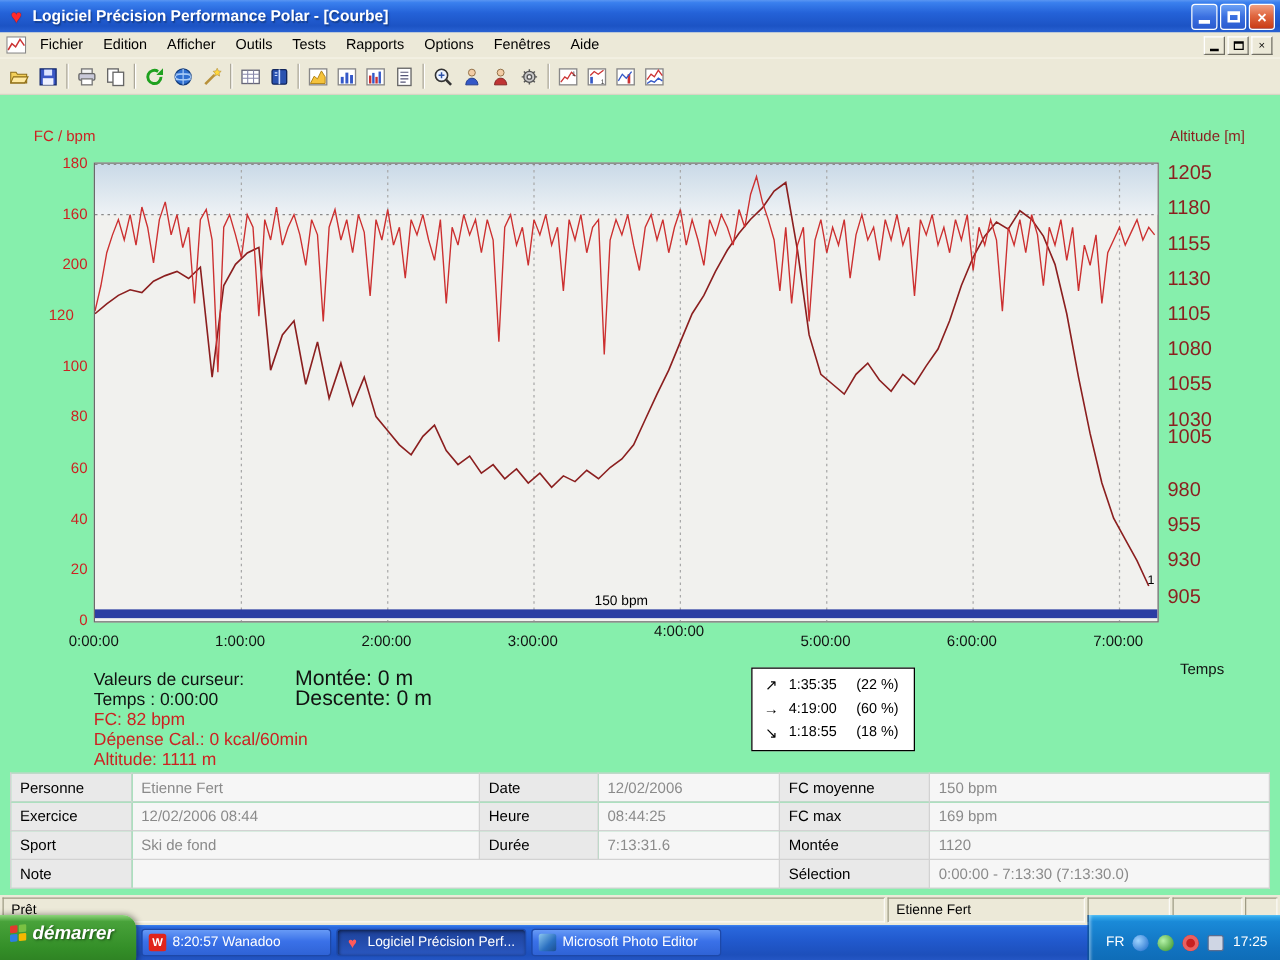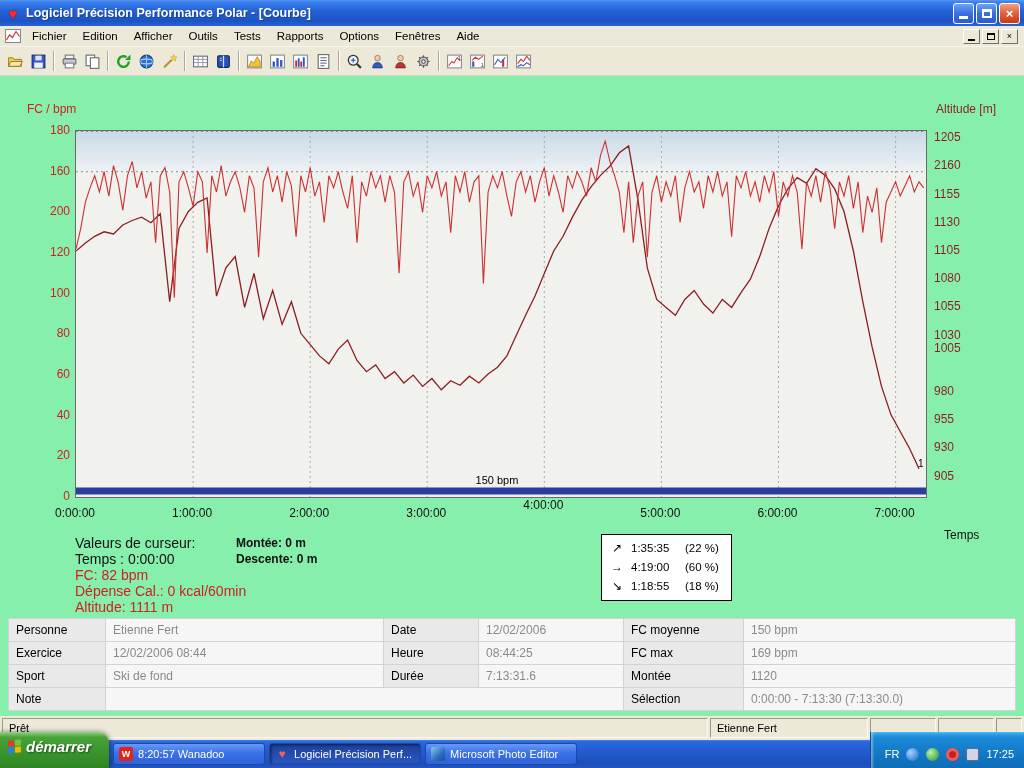--- a/index.html
+++ b/index.html
@@ -40,26 +40,26 @@
   .content { position:relative; flex:1; background:#86efac; overflow:hidden; }
 
   #chart-wrap { position:absolute; left:0; top:0; right:0; height:455px; }
   .axis-title { position:absolute; font-size:12px; }
   #fc-axis-title  { left:27px;  top:26px; color:#cc2222; }
   #alt-axis-title { right:28px; top:26px; color:#8b1f1f; }
   #temps-label    { left:944px; top:424px; color:#111; font-size:12px; position:absolute;margin-top:28px; }
   #plot { position:absolute; left:75px; top:54px; width:852px; height:368px; background:#f1f1ee; border:1px solid #6a6a6a; }
   #plot svg { display:block; }
   .tickL { position:absolute; left:28px; width:42px; text-align:right; color:#cc2222; font-size:12px; }
-  .tickR { position:absolute; left:934px; color:#8b1f1f; font-size:12px; }
+  .tickR { position:absolute; left:934px; color:#8b1f1f; font-size:16px; }
   .tickB { position:absolute; width:64px; text-align:center; color:#111; font-size:12px; }
 
   .cursor-block { position:absolute; left:75px; top:459px; font-size:14px; line-height:16px; color:#111; }
   .cursor-block .red { color:#cc2222; }
-  .updown-block { position:absolute; left:236px; top:459px; font-size:12px; line-height:16px; color:#111;font-weight:bold; }
+  .updown-block { position:absolute; left:236px; top:459px; font-size:17px; line-height:16px; color:#111; }
 
   .slopes-box { position:absolute; left:601px; top:458px; background:#fff; border:1px solid #000; padding:4px 12px 4px 8px; }
   .slope-row { display:flex; align-items:center; gap:7px; font-size:11.5px; line-height:19px; color:#000; }
   .slope-arrow { width:14px; text-align:center; font-size:12px; }
   .slope-time { width:47px; }
 
   .summary-wrap { position:absolute; left:8px; right:8px; top:542px; }
   table.summary { width:100%; border-collapse:collapse; font-size:12px; border:1px solid #9a9a9a; }
   table.summary td { border:1px solid #d2d2d2; height:23px; padding:0 7px; white-space:nowrap; overflow:hidden; }
   td.lbl { background:#e9e9e9; color:#000; }
@@ -319,29 +319,29 @@
               <polyline points="0.0,117.9 4.7,97.6 9.4,71.2 14.0,56.9 18.7,44.7 23.4,61.0 28.1,40.7 32.8,65.1 37.5,34.6 42.1,50.8 46.8,79.3 51.5,44.7 56.2,30.5 60.9,56.9 65.6,40.7 70.2,67.1 74.9,50.8 79.6,111.8 84.3,44.7 89.0,36.6 93.7,61.0 98.3,166.7 103.0,50.8 107.7,40.7 112.4,56.9 117.1,75.2 121.8,40.7 126.4,50.8 131.1,122.0 135.8,44.7 140.5,61.0 145.2,34.6 149.9,65.1 154.5,50.8 159.2,40.7 163.9,56.9 168.6,81.3 173.3,44.7 178.0,56.9 182.6,126.1 187.3,50.8 192.0,36.6 196.7,61.0 201.4,44.7 206.1,71.2 210.7,40.7 215.4,54.9 220.1,105.7 224.8,44.7 229.5,61.0 234.2,36.6 238.8,65.1 243.5,50.8 248.2,91.5 252.9,44.7 257.6,56.9 262.3,40.7 266.9,61.0 271.6,77.3 276.3,44.7 281.0,111.8 285.7,50.8 290.4,65.1 295.0,40.7 299.7,56.9 304.4,44.7 309.1,71.2 313.8,44.7 318.5,61.0 323.1,142.3 327.8,50.8 332.5,40.7 337.2,65.1 341.9,50.8 346.6,81.3 351.2,44.7 355.9,56.9 360.6,40.7 365.3,65.1 370.0,50.8 374.7,101.7 379.3,44.7 384.0,61.0 388.7,40.7 393.4,71.2 398.1,50.8 402.8,44.7 407.4,152.5 412.1,61.0 416.8,44.7 421.5,56.9 426.2,40.7 430.9,65.1 435.5,85.4 440.2,50.8 444.9,40.7 449.6,61.0 454.3,44.7 459.0,71.2 463.6,50.8 468.3,36.6 473.0,65.1 477.7,44.7 482.4,61.0 487.1,81.3 491.7,44.7 496.4,56.9 501.1,40.7 505.8,50.8 510.5,65.1 515.2,36.6 519.8,50.8 524.5,24.4 529.2,10.2 533.9,30.5 538.6,44.7 543.3,61.0 547.9,101.7 552.6,50.8 557.3,111.8 562.0,65.1 566.7,50.8 571.3,126.1 576.0,61.0 580.7,44.7 585.4,71.2 590.1,50.8 594.8,65.1 599.4,44.7 604.1,91.5 608.8,56.9 613.5,40.7 618.2,61.0 622.9,50.8 627.5,77.3 632.2,44.7 636.9,61.0 641.6,40.7 646.3,65.1 651.0,50.8 655.6,105.7 660.3,44.7 665.0,56.9 669.7,40.7 674.4,65.1 679.1,50.8 683.7,71.2 688.4,44.7 693.1,61.0 697.8,40.7 702.5,85.4 707.2,50.8 711.8,65.1 716.5,44.7 721.2,61.0 725.9,117.9 730.6,50.8 735.3,65.1 739.9,44.7 744.6,71.2 749.3,40.7 754.0,56.9 758.7,97.6 763.4,50.8 768.0,65.1 772.7,44.7 777.4,77.3 782.1,50.8 786.8,101.7 791.5,65.1 796.1,81.3 800.8,56.9 805.5,111.8 810.2,71.2 814.9,61.0 819.6,50.8 824.2,65.1 828.9,54.9 833.6,44.7 838.3,61.0 843.0,50.8 847.7,56.9" fill="none" stroke="#cc3030" stroke-width="1.1"></polyline>
               <rect x="0" y="356.5" width="850" height="7" fill="#2b3da3"></rect>
               <text x="421" y="353" font-size="11" fill="#000" text-anchor="middle" font-family="Liberation Sans,sans-serif">150 bpm</text>
               <text x="842" y="336" font-size="10" fill="#000" font-family="Liberation Sans,sans-serif">1</text>
             </svg>
         </div>
         <span id="temps-label">Temps</span>
       <span class="tickL" style="top: 47px;">180</span>
           <span class="tickL" style="top: 87.6667px;">160</span>
           <span class="tickL" style="top: 128.333px;">200</span>
-          <span class="tickL" style="top: 169px;">120</span>
+          <span class="tickL" style="top: 169px; text-align: center;">120</span>
           <span class="tickL" style="top: 209.667px;">100</span>
           <span class="tickL" style="top: 250.333px;">80</span>
           <span class="tickL" style="top: 291px;">60</span>
           <span class="tickL" style="top: 331.667px;">40</span>
           <span class="tickL" style="top: 372.333px;">20</span>
           <span class="tickL" style="top: 413px;">0</span>
           <span class="tickR" style="top: 54.1167px;">1205</span>
-          <span class="tickR" style="top: 82.3292px;">2160</span>
+          <span class="tickR" style="top: 82.3292px;">1180</span>
           <span class="tickR" style="top: 110.542px;">1155</span>
           <span class="tickR" style="top: 138.754px;">1130</span>
           <span class="tickR" style="top: 166.967px;">1105</span>
           <span class="tickR" style="top: 195.179px;">1080</span>
           <span class="tickR" style="top: 223.392px;">1055</span>
           <span class="tickR" style="top: 251.604px;">1030</span>
           <span class="tickR" style="top: 265px;">1005</span>
           <span class="tickR" style="top: 308.029px;">980</span>
           <span class="tickR" style="top: 336.242px;">955</span>
           <span class="tickR" style="top: 364.454px;">930</span>

